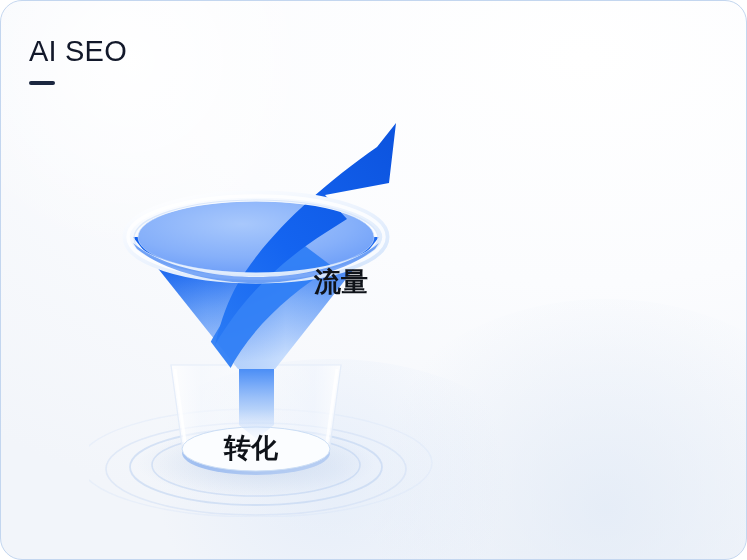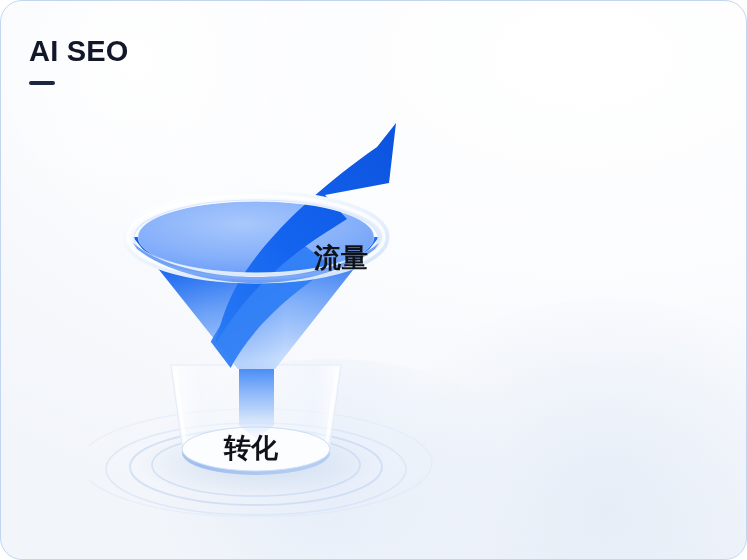--- a/index.html
+++ b/index.html
@@ -48,21 +48,21 @@
   }
 
   
   #heading {
     position: absolute;
     left: 28px;
     top: 36px;
   }
   #title {
     font-size: 29px;
-    font-weight: 700;
+    font-weight: 400;
     letter-spacing: 0.2px;
     color: #12182a;
     line-height: 1;
     white-space: nowrap;
   }
   #title-rule {
     margin-top: 15px;
     width: 26px;
     height: 4px;
     border-radius: 2px;
@@ -94,21 +94,21 @@
 
   
   .flabel {
     position: absolute;
     font-size: 27px;
     font-weight: 700;
     color: #0f1319;
     white-space: nowrap;
     line-height: 1;
   }
-  #label-traffic { left: 225px; top: 148px; text-align: center; }
+  #label-traffic { left: 225px; top: 172px; text-align: center; }
   #label-convert { left: 223px; top: 434px; }
 </style>
 </head>
 <body>
 
 <div id="card">
 
   <div class="wash wash-a"></div>
   <div class="wash wash-b"></div>
   <div class="wash wash-c"></div>

